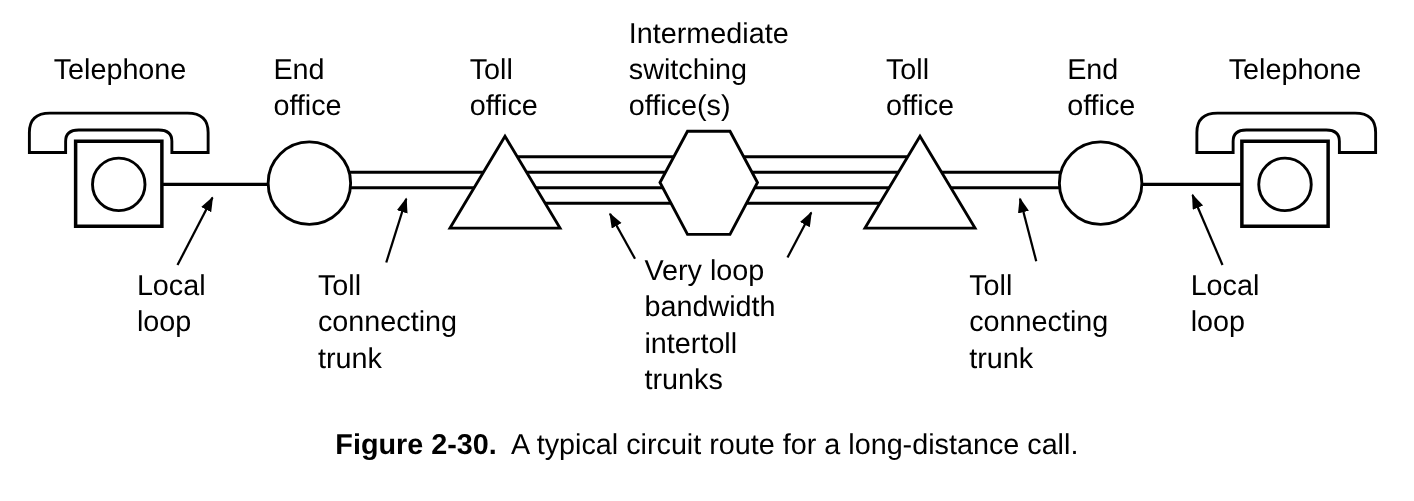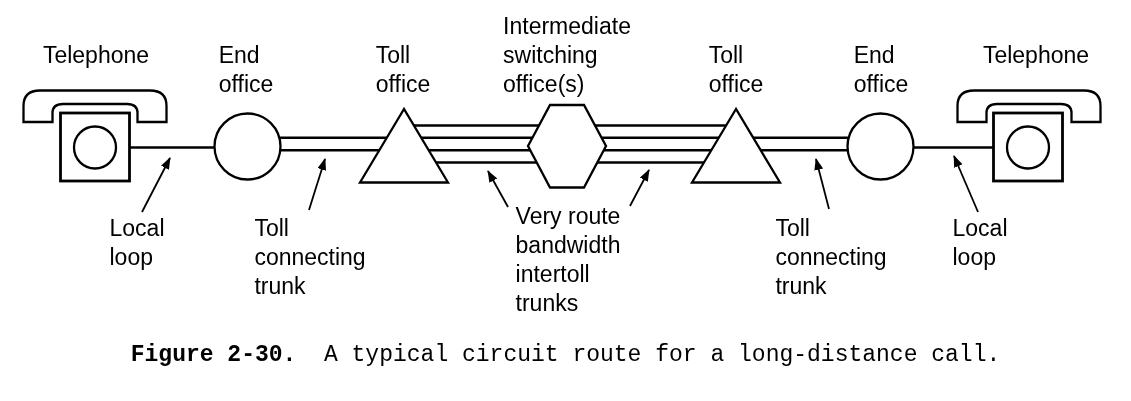--- a/index.html
+++ b/index.html
@@ -19,21 +19,21 @@
     font-size:23px;
     line-height:29px;
     white-space:pre-line;
     color:#000;
   }
   .caption{
     position:absolute;
     left:0;right:0;
     top:341px;
     text-align:center;
-    font-family:Liberation Mono, monospace;
+    font-family:Liberation Sans, sans-serif;
     font-size:23px;
     line-height:29px;
     white-space:pre;
     color:#000;
   }
   .caption .fig{font-weight:bold;}
 </style>
 </head>
 <body>
 
@@ -101,21 +101,21 @@
 office</div>
   <div class="lbl" style="left:881px;top:41px">End
 office</div>
   <div class="lbl" style="left:1036px;top:41px">Telephone</div>
 
   <div class="lbl" style="left:137px;top:214px">Local
 loop</div>
   <div class="lbl" style="left:310px;top:214px">Toll
 connecting
 trunk</div>
-  <div class="lbl" style="left:568px;top:202px">Very route
+  <div class="lbl" style="left:568px;top:202px">Very loop
 bandwidth
 intertoll
 trunks</div>
   <div class="lbl" style="left:831px;top:214px">Toll
 connecting
 trunk</div>
   <div class="lbl" style="left:980px;top:214px">Local
 loop</div>
 
   <div class="caption"><span class="fig">Figure 2-30.</span><span>  A typical circuit route for a long-distance call.</span></div>

